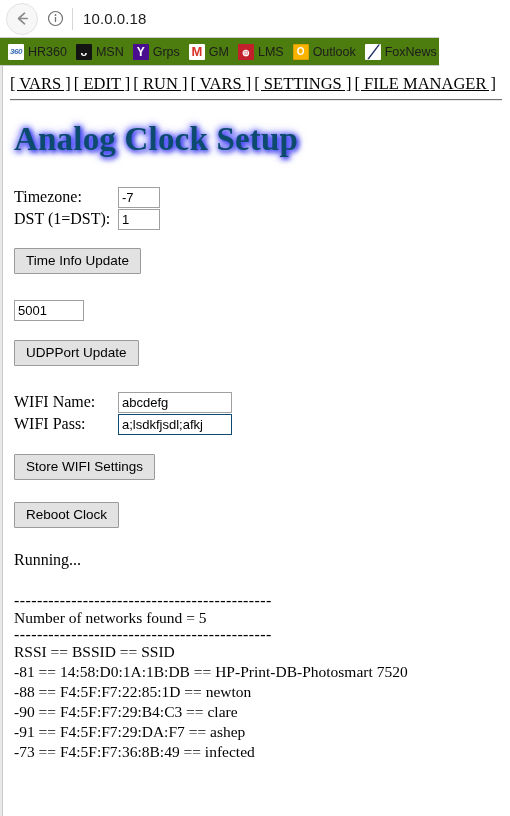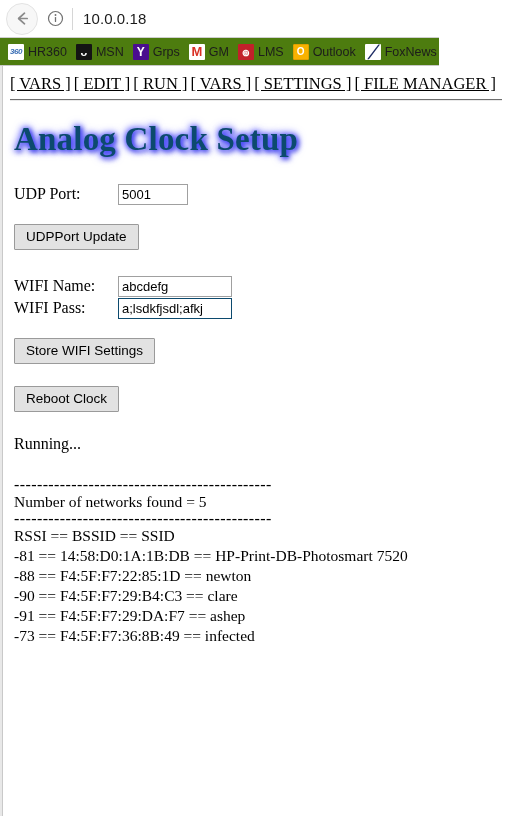--- a/index.html
+++ b/index.html
@@ -320,24 +320,36 @@
 
   <div id="page-content">
 
     <div id="nav-links"><a>[ VARS ]</a><span class="navsp"></span><a>[ EDIT ]</a><span class="navsp"></span><a>[ RUN ]</a><span class="navsp"></span><a>[ VARS ]</a><span class="navsp"></span><a>[ SETTINGS ]</a><span class="navsp"></span><a>[ FILE MANAGER ]</a></div>
 
     <hr class="page-rule">
 
     <div id="page-title">Analog Clock Setup</div>
 
 
+    <div class="blk" style="margin-top:28px">
+      <div class="form-row">
+        <span class="form-label">Timezone:</span>
+        <input class="ti small" type="text" value="-7" style="">
+      </div>
+      <div class="form-row">
+        <span class="form-label">DST (1=DST):</span>
+        <input class="ti small" type="text" value="1" style="">
+      </div>
+      <div style="margin-top:18px">
+        <span class="btn">Time Info Update</span>
+      </div>
+    </div>
 
     <div class="blk" style="margin-top:25px">
       <div class="form-row">
-        <span class="form-label">UDP Port:</span>
         <input class="ti port" type="text" value="5001" style="">
       </div>
       <div style="margin-top:19px">
         <span class="btn">UDPPort Update</span>
       </div>
     </div>
 
     <div class="blk" style="margin-top:25px">
       <div class="form-row">
         <span class="form-label">WIFI Name:</span>

